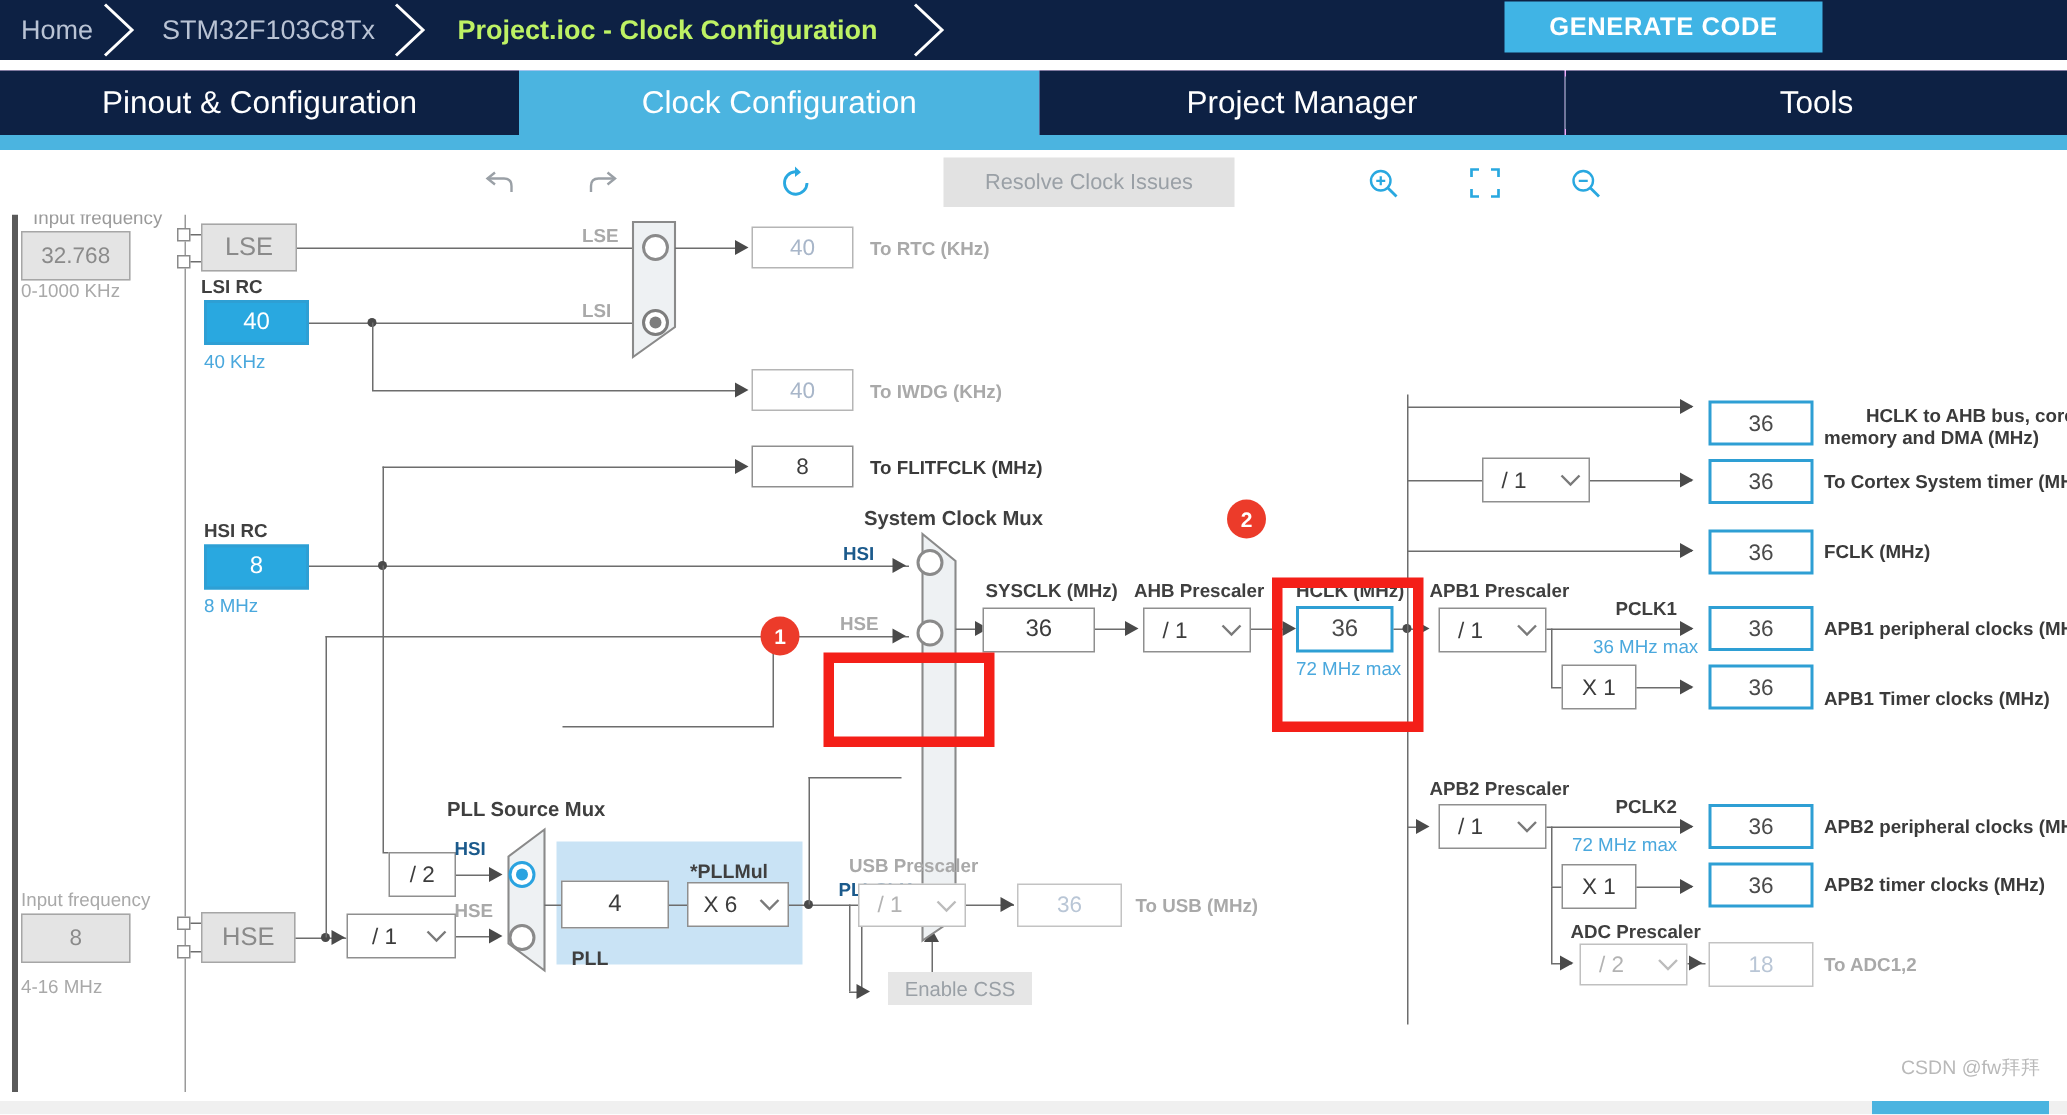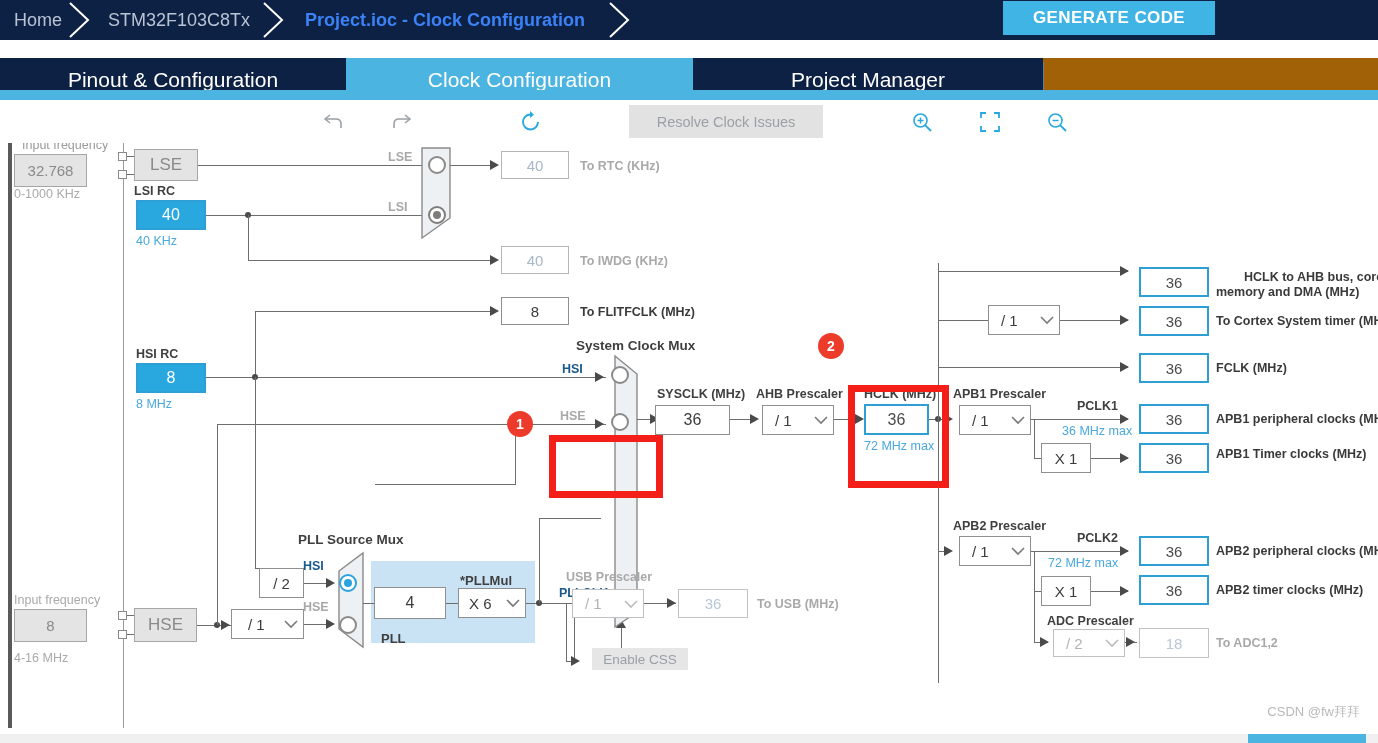--- a/index.html
+++ b/index.html
@@ -19,21 +19,21 @@
   
   .topbar {
     position: absolute; left: 0; top: 0;
     width: 1378px; height: 40px;
     background: #0d2144;
     overflow: hidden;
   }
   .crumb {
     position: absolute; top: 0; height: 40px;
     display: flex; align-items: center;
-    color: #3b82f6; white-space: nowrap;
+    color: #bef264; white-space: nowrap;
   }
   .crumb.dim { color: #b9c3d4; }
   .crumb.bold { font-weight: bold; }
   .chev {
     position: absolute; top: 0; height: 40px; width: 26px;
   }
   .chev svg { display: block; }
   .gen-code {
     position: absolute;
     left: 1003px; top: 1px;
@@ -44,22 +44,21 @@
     font-weight: bold;
     letter-spacing: 0.4px;
     display: flex; align-items: center; justify-content: center;
     cursor: pointer;
   }
 
   
   .tabbar {
     position: absolute; left: 0; top: 47px;
     width: 1378px; height: 43px;
-    background: #a16207;
-    margin-top: 11px;
+    background: #f0abfc;
   }
   .tab {
     position: absolute; top: 0; height: 43px;
     display: flex; align-items: center; justify-content: center;
     color: #ffffff;
     font-size: 21px;
     background: #0d2144;
     cursor: pointer;
     box-sizing: border-box;
   }
@@ -335,20 +334,21 @@
         </svg>
     </div>
     <div class="gen-code">GENERATE CODE</div>
   </div>
 
   <div class="tabbar">
     <div class="tab" style="left:0px; width:346px;">Pinout &amp; Configuration</div>
     <div class="tab active" style="left:346px; width:347px;">Clock Configuration</div>
     <div class="tab" style="left:693px; width:350px;">Project Manager</div>
     <div class="tab-sep" style="left:1043px;"></div>
+    <div class="tab" style="left:1044px; width:334px;">Tools</div>
   </div>
   <div class="tabunderline"></div>
 
   <div class="toolbar">
     <div class="tb-icon" style="left:319px;">
       <svg width="22" height="22" viewBox="0 0 22 22">
           <path d="M8 4 L3 8 L8 12" fill="none" stroke="#9aa0a6" stroke-width="1.6"></path>
           <path d="M3 8 L14 8 Q19 8 19 13 L19 17" fill="none" stroke="#9aa0a6" stroke-width="1.6"></path>
         </svg>
     </div>
@@ -667,21 +667,21 @@
     <div class="box bluefr" style="left:1139px; top:163px; width:70px; height:30px; font-size:15px;">36</div>
     <div class="lbl out" style="left:1216px; top:171px;">To Cortex System timer (MHz)</div>
 
     <div class="box bluefr" style="left:1139px; top:210px; width:70px; height:30px; font-size:15px;">36</div>
     <div class="lbl out" style="left:1216px; top:218px;">FCLK (MHz)</div>
 
     <div class="box bluefr" style="left:1139px; top:261px; width:70px; height:30px; font-size:15px;">36</div>
     <div class="lbl out" style="left:1216px; top:269px;">APB1 peripheral clocks (MHz)</div>
 
     <div class="box bluefr" style="left:1139px; top:300px; width:70px; height:30px; font-size:15px;">36</div>
-    <div class="lbl out" style="left:1216px; top:304px;">APB1 Timer clocks (MHz)</div>
+    <div class="lbl out" style="left:1216px; top:316px;">APB1 Timer clocks (MHz)</div>
 
     <div class="box bluefr" style="left:1139px; top:393px; width:70px; height:30px; font-size:15px;">36</div>
     <div class="lbl out" style="left:1216px; top:401px;">APB2 peripheral clocks (MHz)</div>
 
     <div class="box bluefr" style="left:1139px; top:432px; width:70px; height:30px; font-size:15px;">36</div>
     <div class="lbl out" style="left:1216px; top:440px;">APB2 timer clocks (MHz)</div>
 
     <div class="box readonly-d" style="left:1139px; top:485px; width:70px; height:30px; font-size:15px;">18</div>
     <div class="lbl outdim" style="left:1216px; top:493px;">To ADC1,2</div>
 

